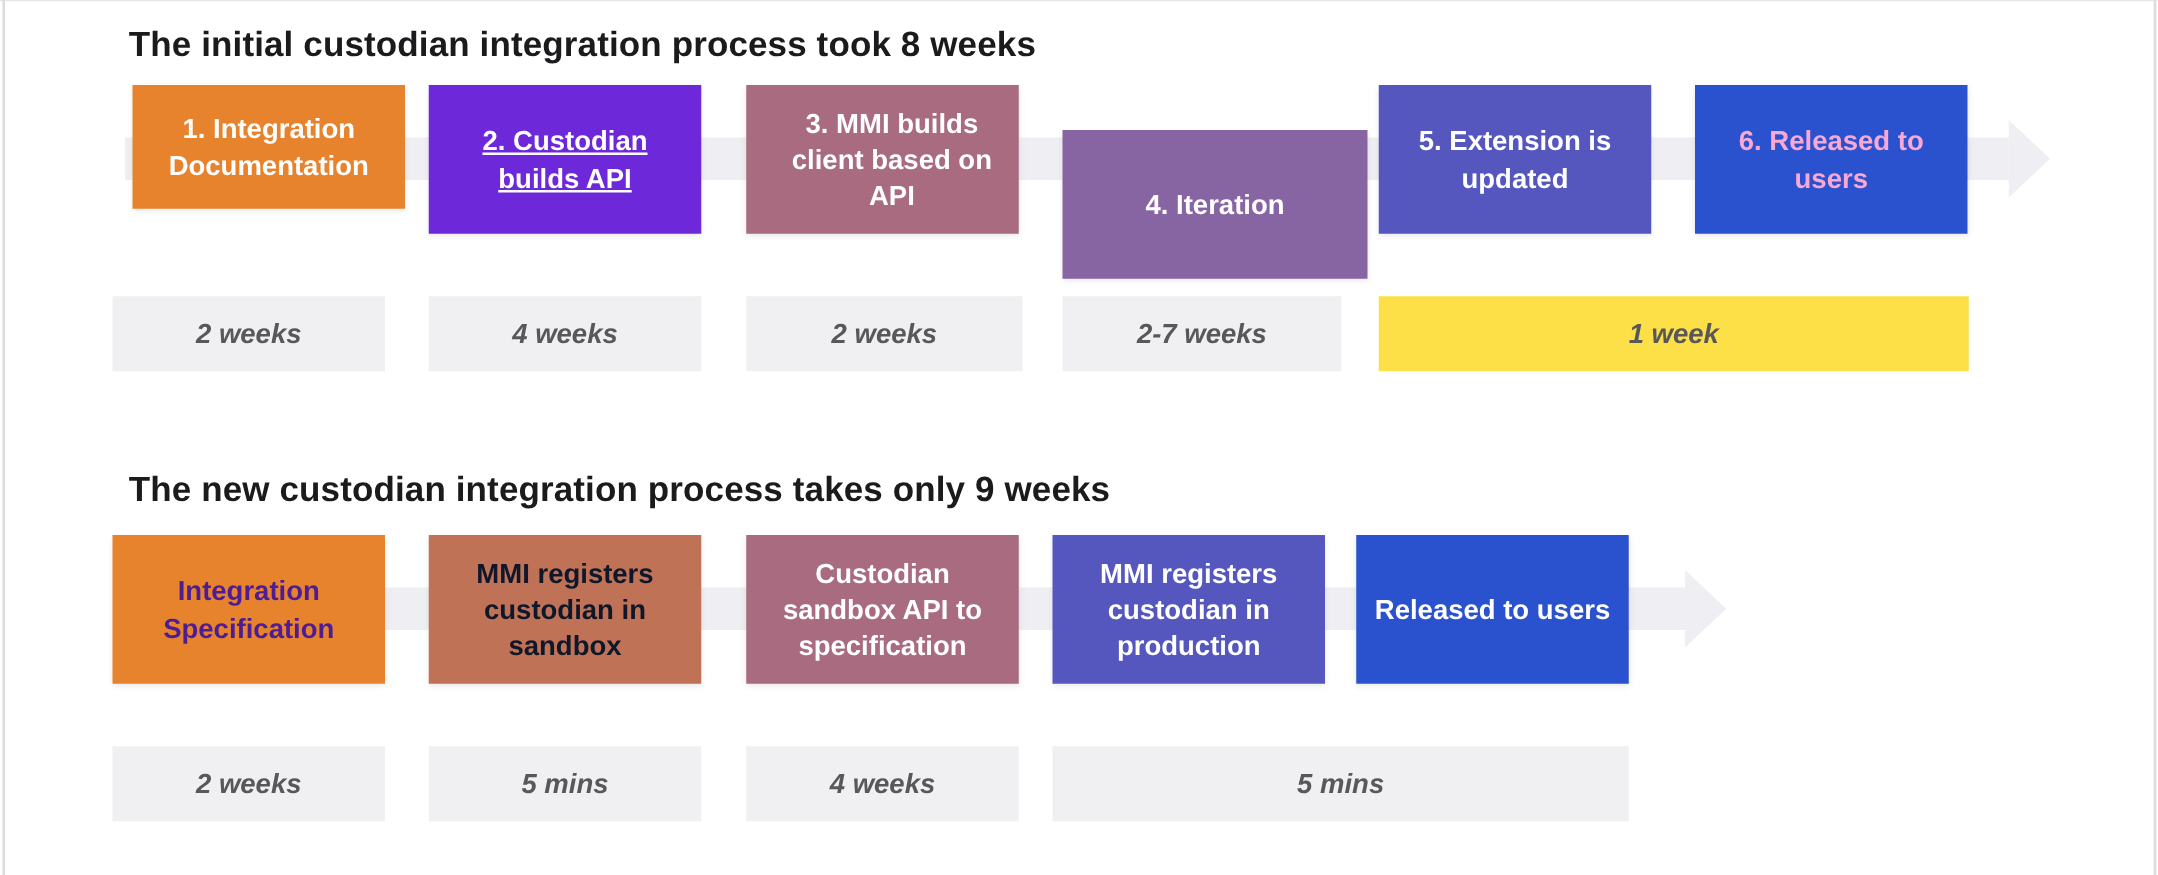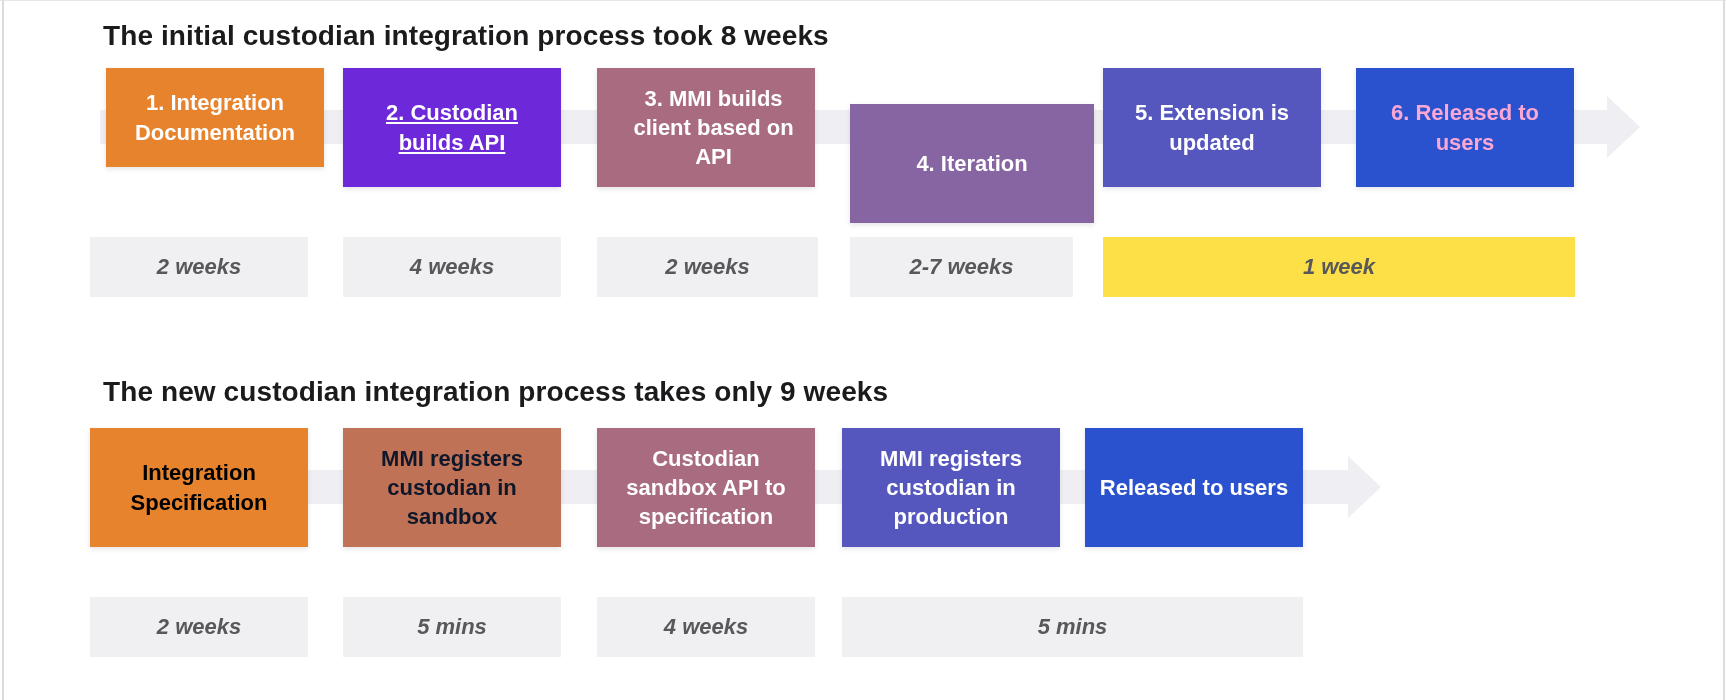--- a/index.html
+++ b/index.html
@@ -106,21 +106,21 @@
     </div>
     <div class="duration-box" style="left: 850px; top: 237px; width: 223px; height: 60px; background: rgb(240, 240, 242); color: rgb(88, 88, 90);">
       <div class="">2-7 weeks</div>
     </div>
     <div class="duration-box" style="left: 1103px; top: 237px; width: 472px; height: 60px; background: #fde047; color: rgb(88, 88, 90);">
       <div class="">1 week</div>
     </div>
     <div class="section-title" style="left: 103px; top: 376px; color: rgb(27, 27, 29);">The new custodian integration process takes only 9 weeks</div>
     <div class="connector-band" style="left: 100px; top: 470px; width: 1248px; height: 34px; background: rgb(239, 239, 243);"></div>
     <div class="connector-head" style="left: 1348px; top: 456px; border-top: 31px solid transparent; border-bottom: 31px solid transparent; border-left: 33px solid rgb(239, 239, 243);"></div>
-    <div class="step-box" style="left: 90px; top: 428px; width: 218px; height: 119px; background: rgb(232, 131, 45); color: #000000;">
+    <div class="step-box" style="left: 90px; top: 428px; width: 218px; height: 119px; background: rgb(232, 131, 45); color: #4c1d95;">
       <div class="">Integration Specification</div>
     </div>
     <div class="step-box" style="left: 343px; top: 428px; width: 218px; height: 119px; background: rgb(192, 114, 87); color: #0f172a;">
       <div class="">MMI registers custodian in sandbox</div>
     </div>
     <div class="step-box" style="left: 597px; top: 428px; width: 218px; height: 119px; background: rgb(168, 107, 127); color: rgb(255, 255, 255);">
       <div class="">Custodian sandbox API to specification</div>
     </div>
     <div class="step-box" style="left: 1085px; top: 428px; width: 218px; height: 119px; background: rgb(43, 82, 206); color: rgb(255, 255, 255);">
       <div class="">Released to users</div>

